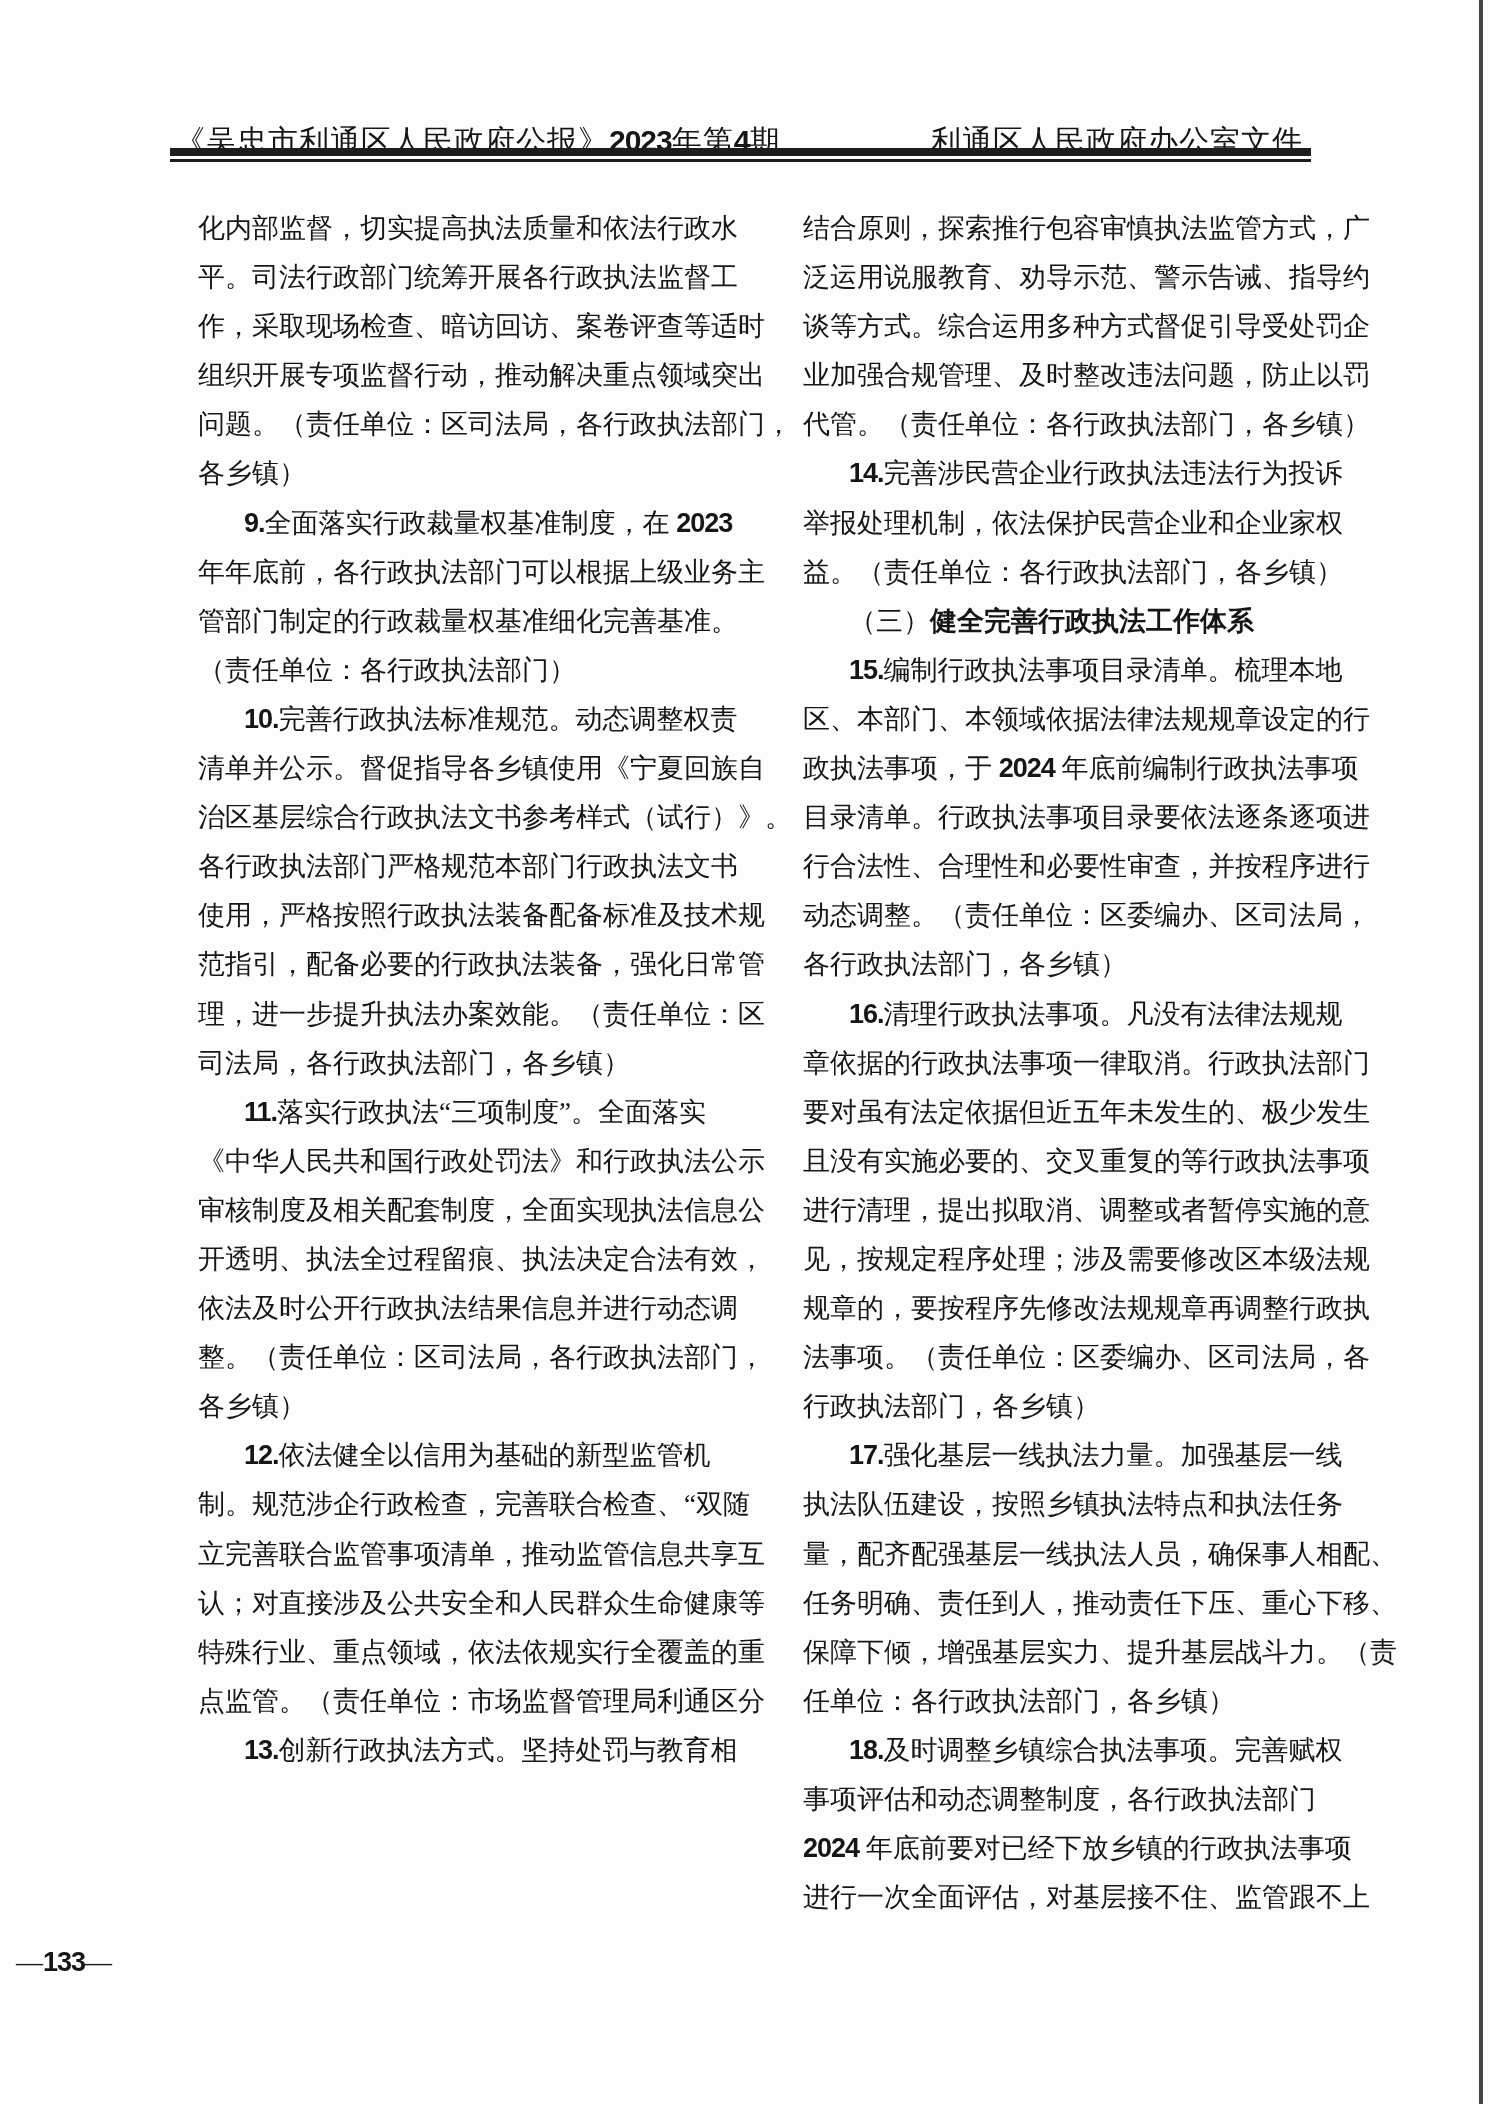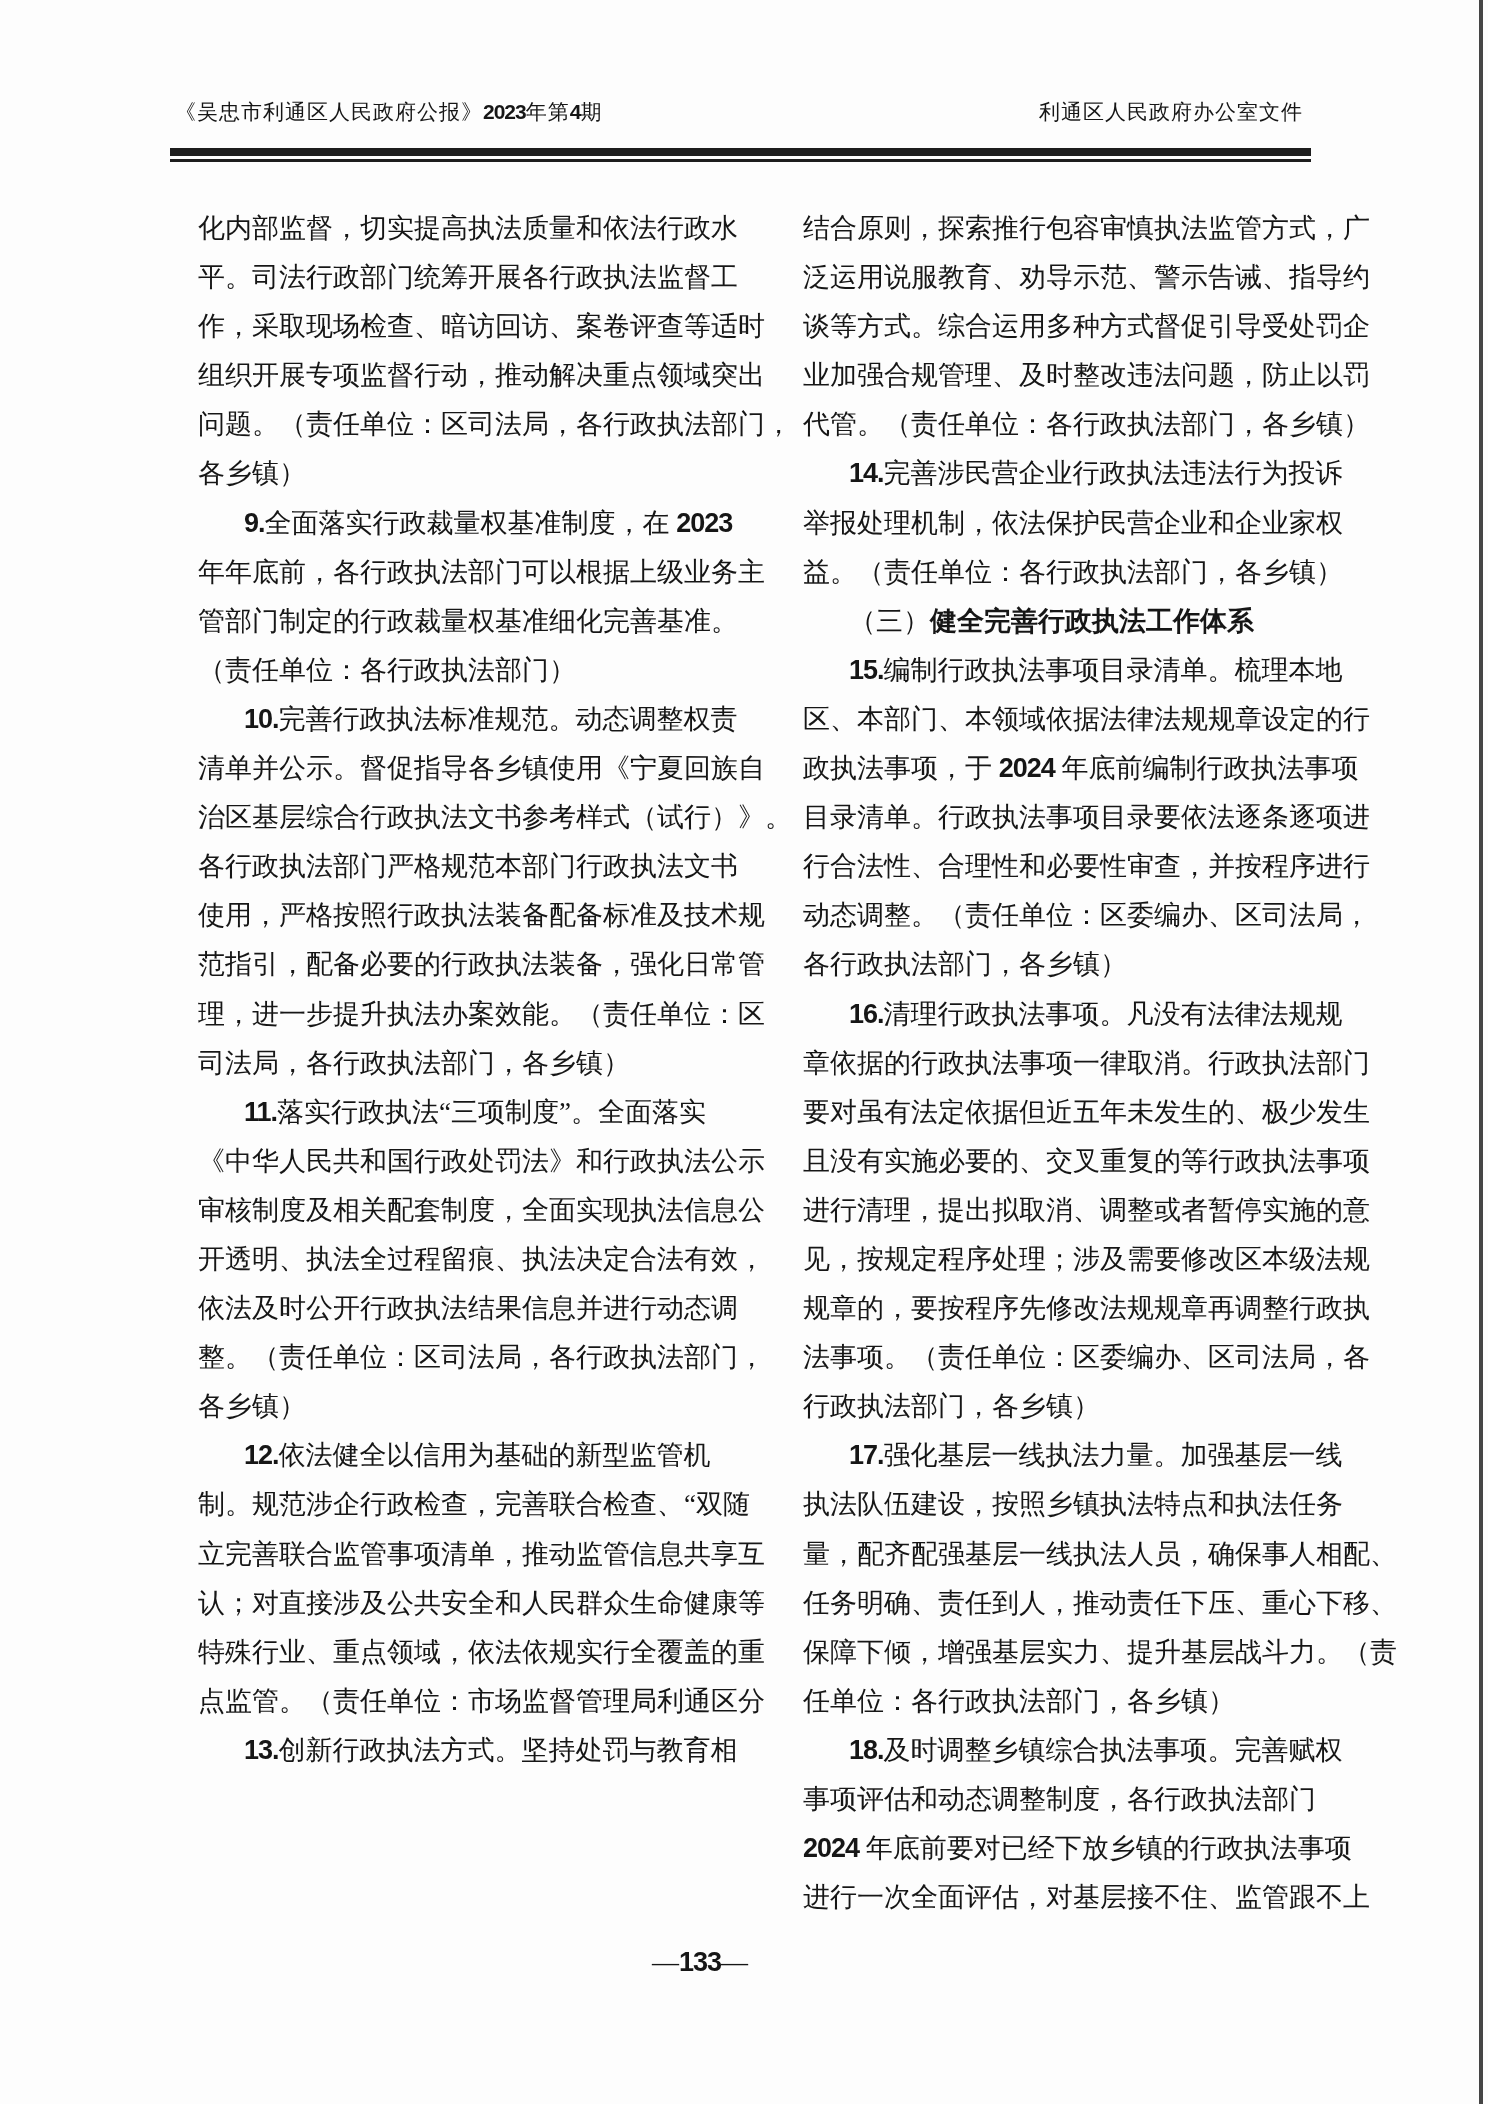--- a/index.html
+++ b/index.html
@@ -5,22 +5,22 @@
   html,body{margin:0;padding:0;}
   body{
     width:1488px;height:2104px;
     background:#fdfdfd;
     position:relative;
     font-family:"Liberation Serif","DejaVu Serif",serif;
     color:#161616;
     overflow:hidden;
   }
   .hdr{
-    position:absolute;top:97px;
-    font-size:21px;line-height:30px;
+    position:absolute;top:126px;
+    font-size:30px;line-height:30px;
     white-space:nowrap;
     letter-spacing:1px;
   }
   .hdr-left{left:175px;}
   .hdr-right{right:185px;}
   .rule{
     position:absolute;left:170px;top:148px;
     width:1141px;height:3px;
     border-top:8px solid #1d1d1d;
     border-bottom:3px solid #1d1d1d;
@@ -36,22 +36,22 @@
     white-space:nowrap;
   }
   .indent{padding-left:46px;}
   .bold{font-weight:700;}
   .num{
     font-family:"Liberation Sans","DejaVu Sans",sans-serif;
     font-weight:700;
     letter-spacing:-1px;
   }
   .footer{
-    position:absolute;left:2px;top:1946px;width:1396px;
-    text-align:center;
+    position:absolute;left:16px;top:1946px;width:1396px;
+    text-align:left;
     font-size:27px;line-height:32px;
   }
   .page-edge{
     position:absolute;left:1479px;top:0;
     width:4px;height:2104px;
     background:#454545;
   }
 </style>
 </head>
 <body>

